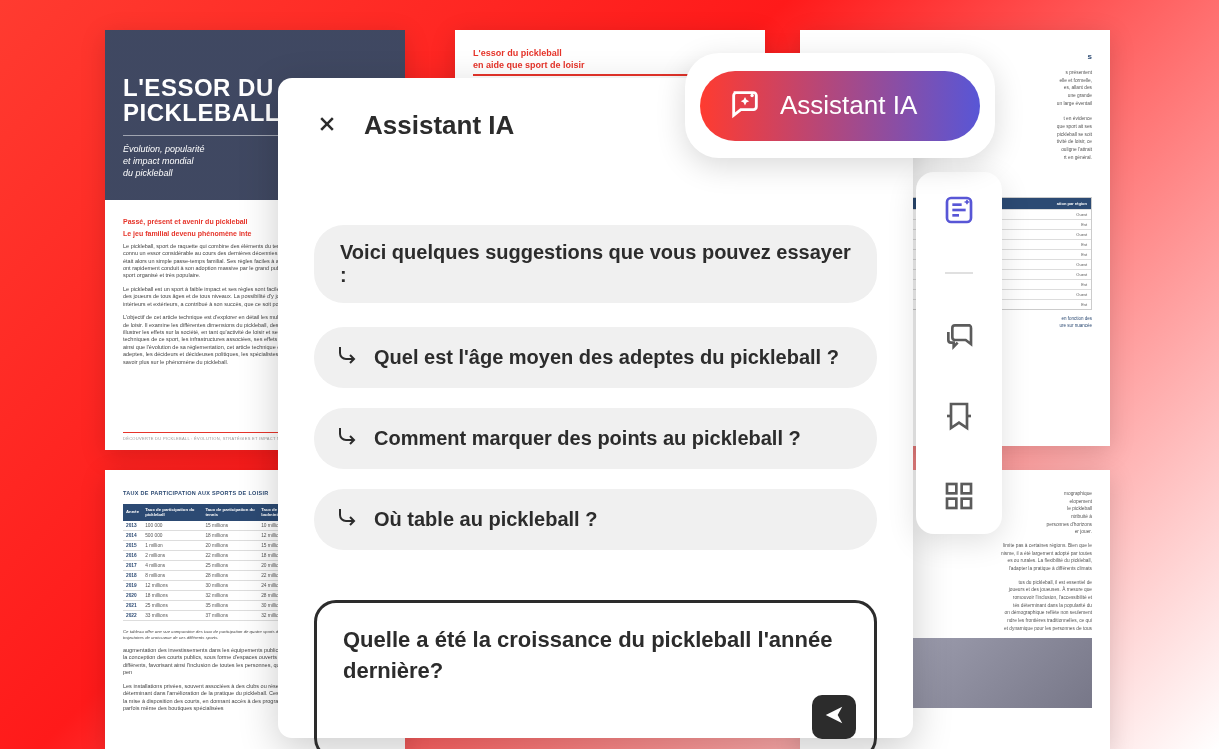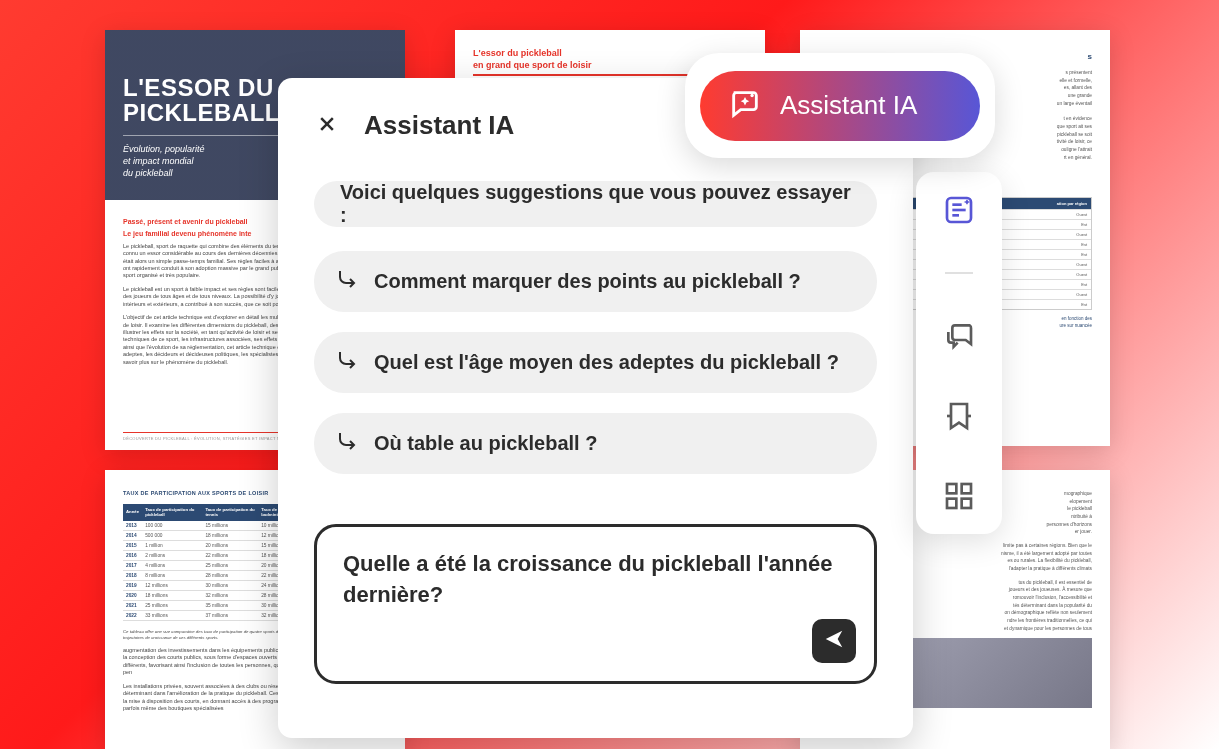--- a/index.html
+++ b/index.html
@@ -105,22 +105,23 @@
       padding: 32px 36px 0;
       display: flex; flex-direction: column;
     }
     .panel-header { display: flex; align-items: center; gap: 24px; margin-bottom: 40px; }
     .close-btn { width: 26px; height: 26px; cursor: pointer; display: flex; align-items: center; justify-content: center; }
     .close-btn svg { width: 20px; height: 20px; stroke: #2c2c2c; stroke-width: 3; }
     .panel-title { font-size: 26px; font-weight: 700; color: #2c2c2c; }
 
     .suggest-intro {
       background: #f0f0f0; border-radius: 30px;
-      padding: 0 26px; font-size: 20px; font-weight: 600; color: #2c2c2c;
+      padding: 16px 26px; font-size: 20px; font-weight: 600; color: #2c2c2c;
       margin-bottom: 24px;
+      margin-top: 44px;
     }
     .suggest-item {
       background: #f0f0f0; border-radius: 30px;
       padding: 16px 22px; font-size: 20px; font-weight: 600; color: #2c2c2c;
       margin-bottom: 20px; display: flex; align-items: center; gap: 14px; cursor: pointer;
     }
     .suggest-item svg { width: 24px; height: 24px; stroke: #2c2c2c; stroke-width: 2; fill: none; flex-shrink: 0;}
 
     .input-box {
       margin-top: 30px;
@@ -152,21 +153,21 @@
     <div class="doc-section-title">Le jeu familial devenu phénomène inte</div>
     <div class="doc-para">Le pickleball, sport de raquette qui combine des éléments du tennis, du badminton et du tennis de table, a connu un essor considérable au cours des dernières décennies. Inventé au milieu des années 1960, ce jeu était alors un simple passe-temps familial. Ses règles faciles à apprendre, sa simplicité et son accessibilité ont rapidement conduit à son adoption massive par le grand public, cette activité occasionnelle au rang de sport organisé et très populaire.</div>
     <div class="doc-para">Le pickleball est un sport à faible impact et ses règles sont faciles à apprendre, ce qui attire des joueuses et des joueurs de tous âges et de tous niveaux. La possibilité d'y jouer dans divers environnements, y compris intérieurs et extérieurs, a contribué à son succès, que ce soit pour le loisir ou la compétition.</div>
     <div class="doc-para">L'objectif de cet article technique est d'explorer en détail les multiples facettes du pickleball en tant que sport de loisir. Il examine les différentes dimensions du pickleball, des origines aux tendances actuelles, et vise à illustrer les effets sur la société, en tant qu'activité de loisir et secteur florissant. En analysant les aspects techniques de ce sport, les infrastructures associées, ses effets sur la santé et les facteurs économiques, ainsi que l'évolution de sa réglementation, cet article technique constitue une aide précieuse pour les adeptes, les décideurs et décideuses politiques, les spécialistes du secteur et toute personne souhaitant en savoir plus sur le phénomène du pickleball.</div>
   </div>
   <div class="doc-footer">DÉCOUVERTE DU PICKLEBALL : ÉVOLUTION, STRATÉGIES ET IMPACT MONDIAL</div>
 </div>
 
 <div class="doc doc-2">
   <h2>L'essor du pickleball</h2>
-  <h2>en grand que sport de loisir</h2>
+  <h2>en aide que sport de loisir</h2>
   <div class="rule"></div>
 </div>
 
 <div class="doc doc-3">
   <h2 style="text-align:right; color:#2c4a73;">s</h2>
   <div style="text-align:right; font-size:4.8px; line-height:1.6; margin-top:6px;">
     <div>s présentent</div>
     <div>elle et formelle,</div>
     <div>es, allant des</div>
     <div>une grande</div>
@@ -398,28 +399,28 @@
     <div class="panel-title">Assistant IA</div>
   </div>
 
   <div class="suggest-intro">Voici quelques suggestions que vous pouvez essayer :</div>
 
   <div class="suggest-item">
     <span><svg viewBox="0 0 24 24">
           <path d="M4 4v6a6 6 0 0 0 6 6h8"></path>
           <path d="M14 12l4 4-4 4"></path>
         </svg></span>
-    <span>Comment marquer des points au pickleball ?</span>
+    <span>Quel est l'âge moyen des adeptes du pickleball ?</span>
   </div>
   <div class="suggest-item">
     <span><svg viewBox="0 0 24 24">
           <path d="M4 4v6a6 6 0 0 0 6 6h8"></path>
           <path d="M14 12l4 4-4 4"></path>
         </svg></span>
-    <span>Quel est l'âge moyen des adeptes du pickleball ?</span>
+    <span>Comment marquer des points au pickleball ?</span>
   </div>
   <div class="suggest-item">
     <span><svg viewBox="0 0 24 24">
           <path d="M4 4v6a6 6 0 0 0 6 6h8"></path>
           <path d="M14 12l4 4-4 4"></path>
         </svg></span>
     <span>Où table au pickleball ?</span>
   </div>
 
   <div class="input-box">

